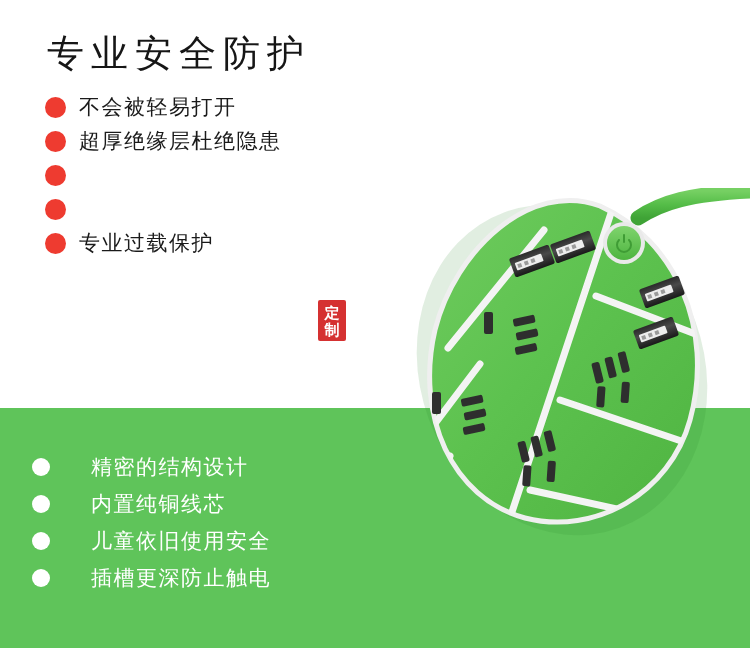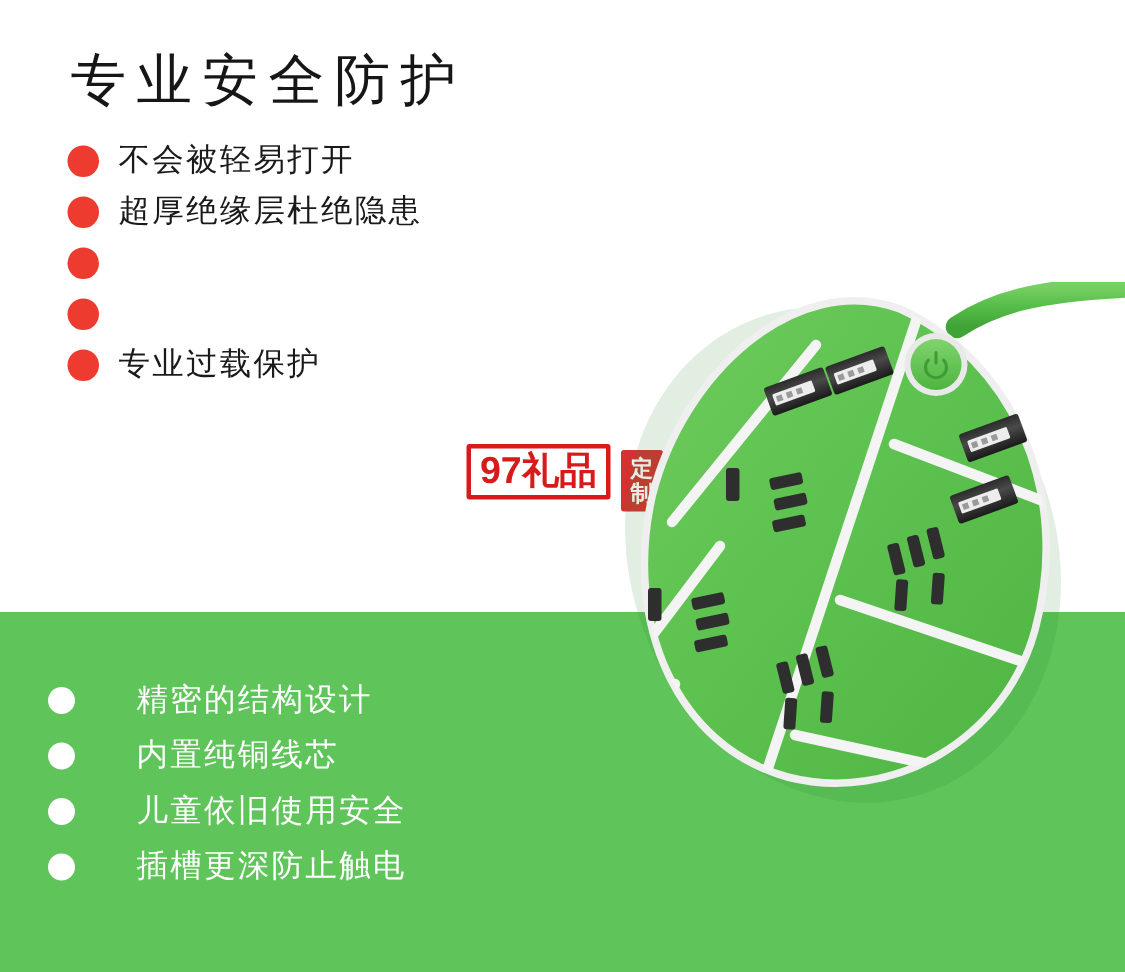--- a/index.html
+++ b/index.html
@@ -122,21 +122,20 @@
         <span class="bullet"></span>
       </div>
       <div class="row">
         <span class="bullet"></span>
         <span class="txt">专业过载保护</span>
       </div>
     </div>
   </div>
 
   <div class="watermark">
-    <div class="wm-box">97礼品</div>
     <div class="wm-seal">
       <span>定</span>
       <span>制</span>
     </div>
   </div>
 
   <div class="product">
     <svg viewBox="0 0 360 360" xmlns="http://www.w3.org/2000/svg">
       <defs>
         <linearGradient id="leafGrad" x1="0" y1="0" x2="1" y2="1">

